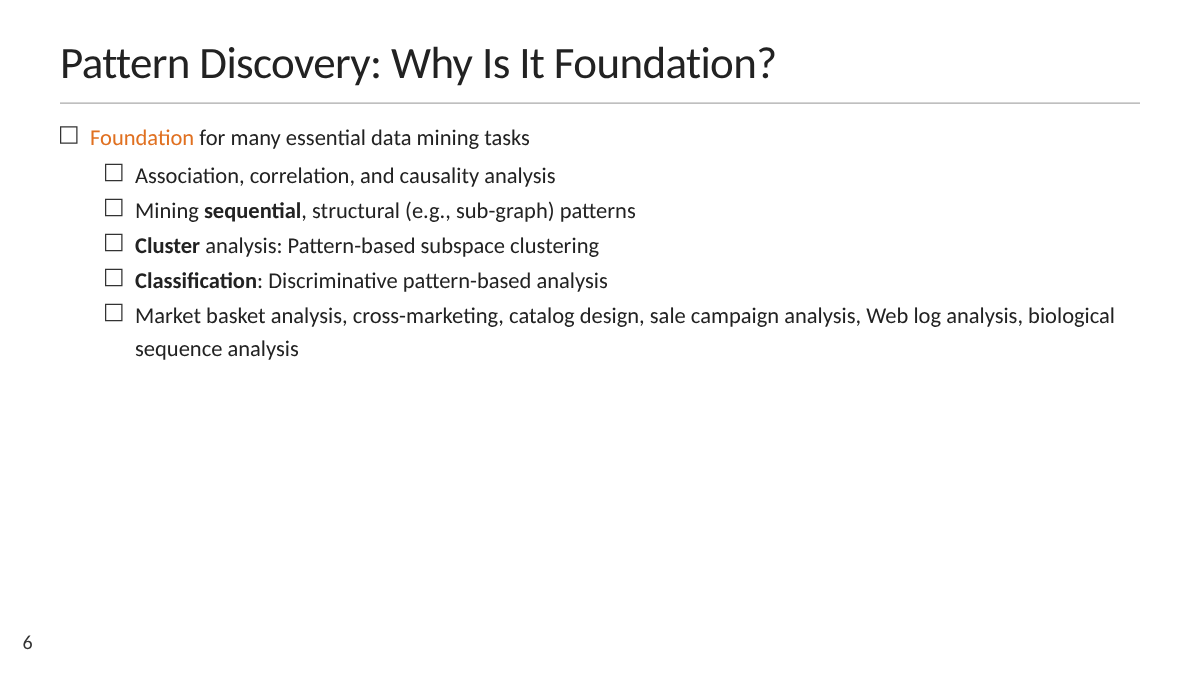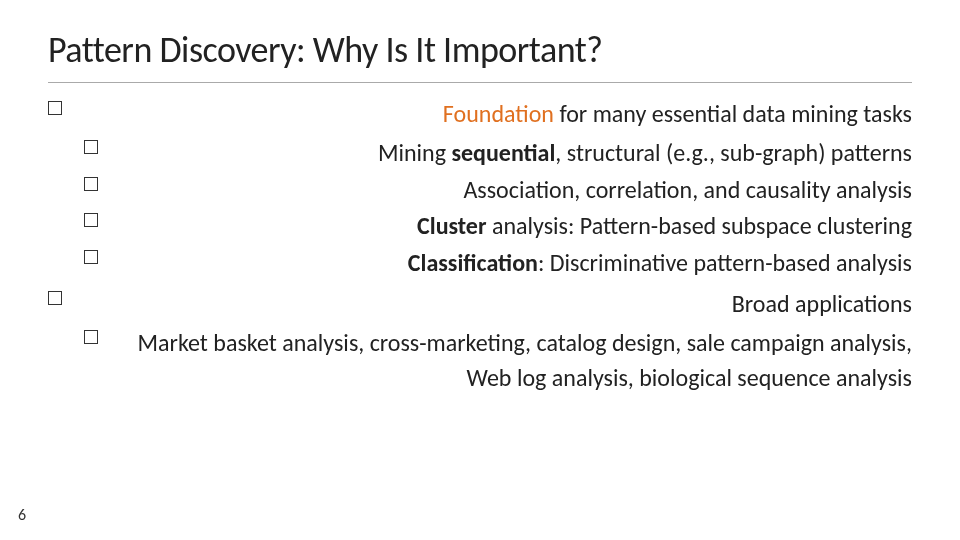--- a/index.html
+++ b/index.html
@@ -34,24 +34,23 @@
       letter-spacing: -0.5px;
     }
 
     .title-divider {
       border: none;
       border-top: 1.5px solid #aaaaaa;
       margin-bottom: 14px;
     }
 
     .content {
-      font-size: 24px;
+      font-size: 18px;
       color: #222222;
       line-height: 1.45;
-      text-align: right;
     }
 
     .bullet-l1 {
       display: flex;
       align-items: flex-start;
       margin-bottom: 4px;
     }
 
     .bullet-l2 {
       display: flex;
@@ -96,56 +95,52 @@
       left: 18px;
       font-size: 16px;
       color: #333333;
       font-family: 'Calibri', Arial, sans-serif;
     }
   </style>
 </head>
 <body>
 
 <div class="slide">
-  <h1 class="title">Pattern Discovery: Why Is It Important?</h1>
+  <h1 class="title">Pattern Discovery: Why Is It Foundation?</h1>
   <hr class="title-divider">
 
   <div class="content">
 
     <div class="bullet-l1">
       <span class="checkbox"></span>
       <span class="bullet-text">
         <span class="highlight-orange">Foundation</span> for many essential data mining tasks
       </span>
     </div>
 
     <div class="bullet-l2">
       <span class="checkbox"></span>
-      <span class="bullet-text">Mining <span class="bold">sequential</span>, structural (e.g., sub-graph) patterns</span>
+      <span class="bullet-text">Association, correlation, and causality analysis</span>
     </div>
 
     <div class="bullet-l2">
       <span class="checkbox"></span>
-      <span class="bullet-text">Association, correlation, and causality analysis</span>
+      <span class="bullet-text">Mining <span class="bold">sequential</span>, structural (e.g., sub-graph) patterns</span>
     </div>
 
     <div class="bullet-l2">
       <span class="checkbox"></span>
       <span class="bullet-text"><span class="bold">Cluster</span> analysis: Pattern-based subspace clustering</span>
     </div>
 
     <div class="bullet-l2">
       <span class="checkbox"></span>
       <span class="bullet-text"><span class="bold">Classification</span>: Discriminative pattern-based analysis</span>
     </div>
 
-    <div class="bullet-l1" style="margin-top: 6px;">
-      <span class="checkbox"></span>
-      <span class="bullet-text">Broad applications</span>
-    </div>
 
     <div class="bullet-l2-multiline">
       <span class="checkbox" style="margin-top: 4px;"></span>
       <span class="bullet-text">Market basket analysis, cross-marketing, catalog design, sale campaign analysis, Web log analysis, biological sequence analysis</span>
     </div>
 
 
   </div>
 
   <div class="page-number">6</div>

